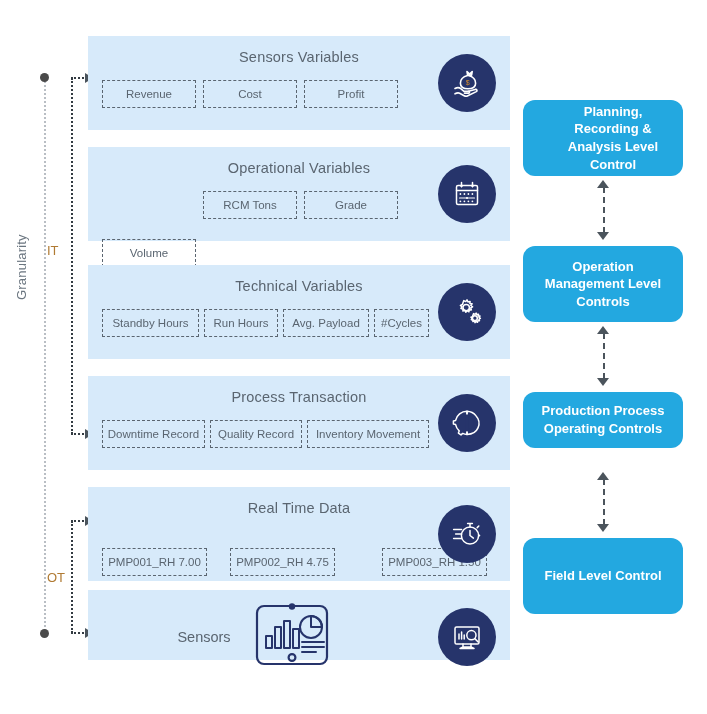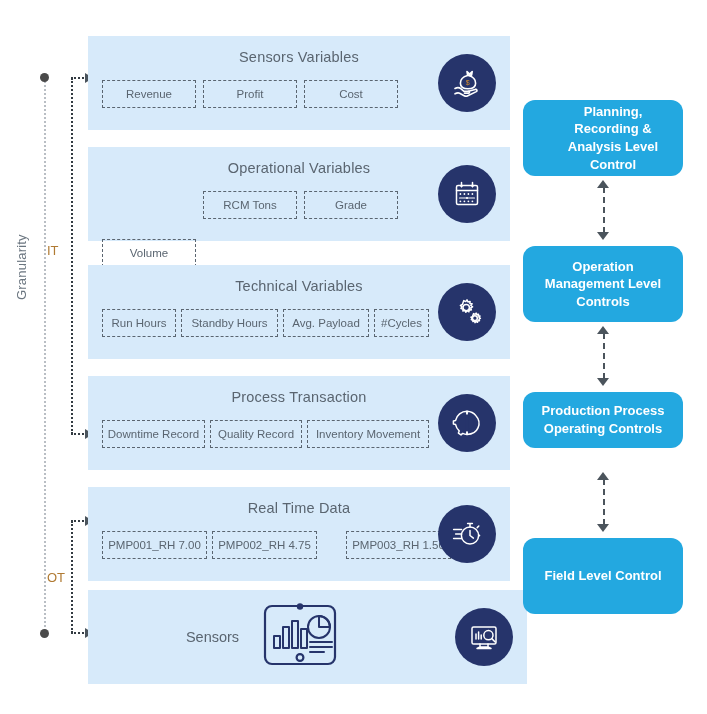--- a/index.html
+++ b/index.html
@@ -179,22 +179,22 @@
   <div class="bracket-label" style="top:569px;">OT</div>
   <div class="tick" style="top:520px;"></div>
   <div class="arrowhead" style="left:85px;top:516px;"></div>
   <div class="tick" style="top:632px;"></div>
   <div class="arrowhead" style="left:85px;top:628px;"></div>
 
   <div class="row" style="top:36px;height:94px;">
     <div class="row-title" style="top:13px;">Sensors Variables</div>
     <div class="chips" style="top:44px;">
       <div class="chip" style="width:94px;">Revenue</div>
+      <div class="chip" style="width:94px;">Cost</div>
       <div class="chip" style="width:94px;">Profit</div>
-      <div class="chip" style="width:94px;">Cost</div>
     </div>
     <div class="circ" style="top:18px;">
       <svg width="36" height="36" viewBox="0 0 36 36" fill="none" stroke="#ffffff" stroke-width="1.6" stroke-linecap="round" stroke-linejoin="round">
         <path d="M18 6.5 l2.6 2.6 2.6 -2.6 -0.6 3.6 h-4z"></path>
         <path d="M18.6 10.6 c-4.4 1.2 -7.2 4.2 -7.2 7.6 c0 3.6 3.2 5.6 7.6 5.6 c4.4 0 7.6 -2 7.6 -5.6 c0 -3.4 -2.8 -6.4 -7.2 -7.6"></path>
         <text x="18.8" y="20.4" font-size="7" fill="#d98c2b" stroke="none" text-anchor="middle" font-family="Liberation Sans, sans-serif">$</text>
         <path d="M6 23.5 c2.4 -1.4 4.2 -1.2 5.8 0.2 l3.2 2.6 h4.6 c1.2 0 1.2 1.8 0 1.8 h-4.2"></path>
         <path d="M19.4 26.3 l6.8 -1.9 c1.6 -0.4 2.6 1.4 1.1 2.2 l-8.5 4.2 c-1.4 0.7 -2.4 0.6 -3.6 -0.1 l-4.6 -2.5 c-1.2 -0.6 -2.6 -0.5 -4.6 0.6"></path>
       </svg>
     </div>
@@ -225,22 +225,22 @@
             <circle cx="22.4" cy="24.3" r="0.9"></circle>
           <circle cx="17" cy="21" r="1.1"></circle>
         </g>
       </svg>
     </div>
   </div>
 
   <div class="row" style="top:265px;height:94px;">
     <div class="row-title" style="top:13px;">Technical Variables</div>
     <div class="chips" style="top:44px;gap:5px;">
+      <div class="chip" style="width:97px;">Standby Hours</div>
       <div class="chip" style="width:74px;">Run Hours</div>
-      <div class="chip" style="width:97px;">Standby Hours</div>
       <div class="chip" style="width:86px;">Avg. Payload</div>
       <div class="chip" style="width:55px;">#Cycles</div>
     </div>
     <div class="circ" style="top:18px;">
       <svg width="36" height="36" viewBox="0 0 36 36" fill="none" stroke="#ffffff" stroke-width="1.5" stroke-linejoin="round">
         <path d="M14.8 6.6 l1.9 1 1.3 -1.7 1 2.1 2.1 -0.6 -0.2 2.1 2.2 0.3 -1.3 1.7 1.8 1.3 -1.9 1 0.7 2.1 -2.1 -0.2 -0.4 2.1 -1.7 -1.3 -1.4 1.7 -0.9 -1.9 -2 0.7 0.1 -2.1 -2.1 -0.4 1.2 -1.7 -1.7 -1.4 2 -0.9z"></path>
         <circle cx="17.2" cy="13.6" r="3.2"></circle>
         <path d="M24.6 19.6 l1.5 0.8 1 -1.3 0.8 1.6 1.6 -0.4 -0.2 1.6 1.7 0.2 -1 1.3 1.4 1 -1.5 0.8 0.6 1.6 -1.7 -0.1 -0.3 1.6 -1.3 -1 -1.1 1.3 -0.7 -1.5 -1.5 0.5 0.1 -1.6 -1.7 -0.3 0.9 -1.3 -1.3 -1.1 1.6 -0.7z"></path>
         <circle cx="25.9" cy="24.2" r="2.4"></circle>
       </svg>
@@ -259,38 +259,38 @@
         <path d="M19 7.2 c-5.6 0 -10.4 4 -11.4 9.2 l-2.2 0.5 0 3.2 2.2 0.5 c0.5 2.5 1.8 4.7 3.6 6.3 l-0.8 2.2 2.6 1.8 1.7 -1.5 c1.3 0.6 2.7 1 4.3 1.1z"></path>
         <path d="M19 7.2 v23.3 c5.2 -0.3 9.3 -2.6 11 -6.6 1.7 -4 1 -8.9 -1.9 -12 -2.2 -2.9 -5.5 -4.6 -9.1 -4.7z"></path>
         <path d="M22.5 12.5 c2.4 1.3 3.9 3.8 3.9 6.5 0 2.7 -1.5 5.2 -3.9 6.5" stroke="#26346b" stroke-width="1.6"></path>
         <path d="M19 11.4 v15.2" stroke="#26346b" stroke-width="2.2"></path>
       </svg>
     </div>
   </div>
 
   <div class="row" style="top:487px;height:94px;">
     <div class="row-title" style="top:13px;">Real Time Data</div>
-    <div class="chips" style="top:44px;gap:5px;justify-content:flex-end;">
+    <div class="chips" style="top:61px;gap:23px;justify-content:flex-end;">
       <div class="chip" style="width:105px;">PMP001_RH 7.00</div>
       <div class="chip" style="width:105px;">PMP002_RH 4.75</div>
       <div class="chip" style="width:105px;margin-left:24px;">PMP003_RH 1.50</div>
     </div>
     <div class="circ" style="top:18px;">
       <svg width="36" height="36" viewBox="0 0 36 36" fill="none" stroke="#ffffff" stroke-width="1.5" stroke-linecap="round" stroke-linejoin="round">
         <circle cx="21" cy="19.5" r="8.6"></circle>
         <path d="M18.6 7.6 h4.8 M21 7.6 v3.3"></path>
         <path d="M28.2 11.6 l1.6 -1.6"></path>
         <path d="M21 19.5 v-5 M21 19.5 l3.4 2.6"></path>
         <circle cx="30.2" cy="19.5" r="1.1" fill="#ffffff" stroke="none"></circle>
         <path d="M4.6 13.5 h8 M6.6 18 h6 M4.6 22.5 h8" stroke-width="1.5"></path>
       </svg>
     </div>
   </div>
 
-  <div class="row" style="top:590px;height:94px;padding-left:17px;">
+  <div class="row" style="top:590px;height:70px;">
     <div class="sensor-wrap" style="top:8px;height:78px;">
       <div class="sensor-label">Sensors</div>
       <div>
         <svg width="86" height="70" viewBox="0 0 86 70" fill="none" stroke="#26346b" stroke-width="2.2" stroke-linecap="round" stroke-linejoin="round">
           <rect x="8" y="6" width="70" height="58" rx="7"></rect>
           <circle cx="43" cy="6.5" r="3.2" fill="#26346b" stroke="none"></circle>
           <circle cx="43" cy="57.5" r="3.4"></circle>
           <rect x="17" y="36" width="6" height="12" stroke-width="2"></rect>
           <rect x="26" y="27" width="6" height="21" stroke-width="2"></rect>
           <rect x="35" y="21" width="6" height="27" stroke-width="2"></rect>

